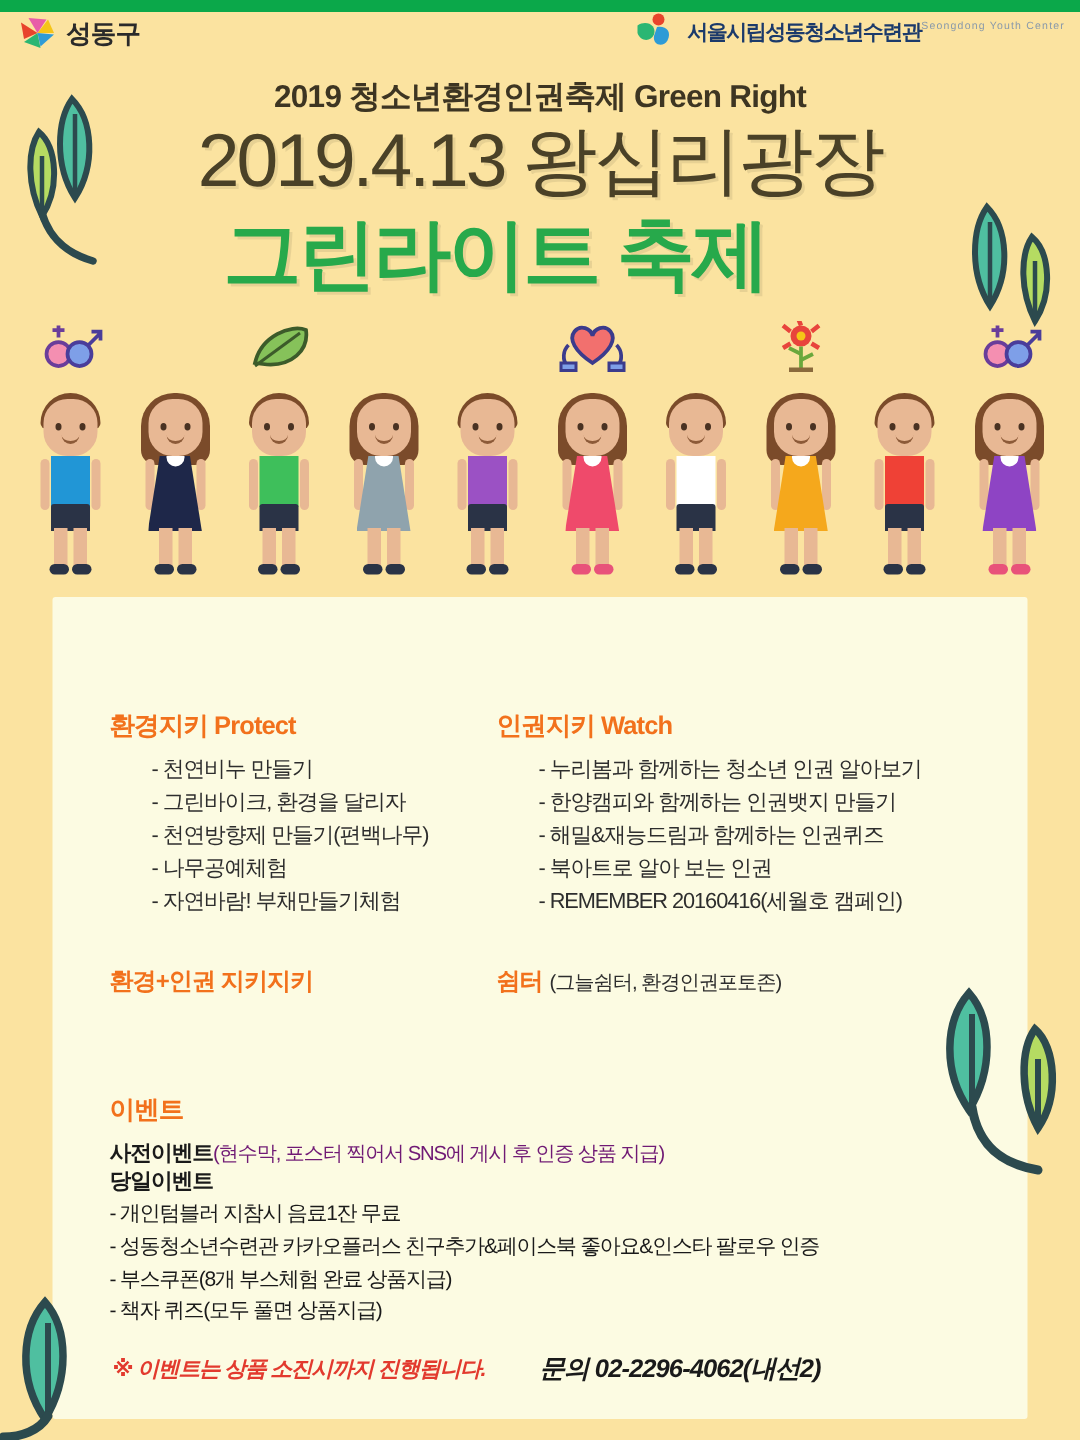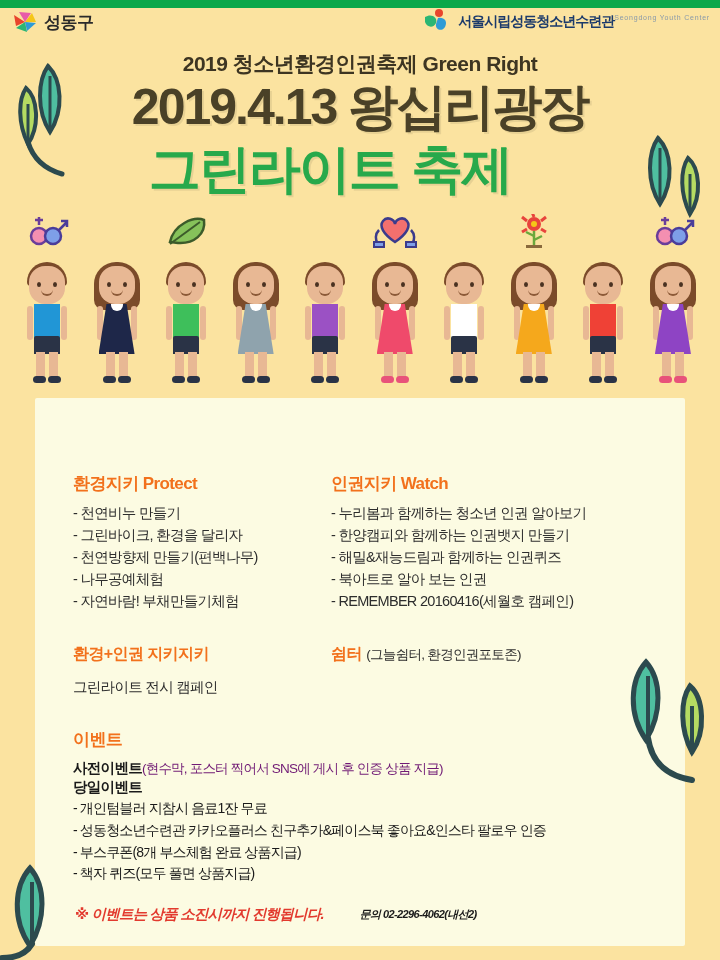--- a/index.html
+++ b/index.html
@@ -45,21 +45,21 @@
   
   .subtitle {
     position: absolute; left: 0; top: 50px; width: 720px;
     text-align: center;
     font-size: 21px; font-weight: bold; color: #3d3522;
     letter-spacing: -0.5px;
   }
   .title-main {
     position: absolute; left: 0; top: 74px; width: 720px;
     text-align: center;
-    font-size: 50px; font-weight: bold; color: #4a4127;
+    font-size: 50px; font-weight: normal; color: #4a4127;
     letter-spacing: -2px;
     text-shadow: 2px 2px 0 rgba(0,0,0,0.08);
   }
   .title-sub {
     position: absolute; left: 0; top: 135px; width: 660px;
     text-align: center;
     font-size: 52px; font-weight: bold; color: #27A94B;
     letter-spacing: -2px;
     text-shadow: 2px 2px 0 rgba(0,0,0,0.08);
   }
@@ -153,21 +153,21 @@
   }
 
   .col-left  { position: absolute; left: 38px;  top: 74px; width: 260px; }
   .col-right { position: absolute; left: 296px; top: 74px; width: 340px; }
 
   .sec-head {
     font-size: 17px; font-weight: bold; color: #F2711C;
     letter-spacing: -0.6px; margin-bottom: 7px;
   }
   .sec-head.small { font-size: 16px; }
-  ul.items { list-style: none; }
+  ul.items { list-style: none; margin-left: 28px; }
   ul.items li {
     font-size: 14.5px; color: #2d2d2d; letter-spacing: -0.7px;
     line-height: 1.52; white-space: nowrap;
   }
 
   .row2 { position: absolute; left: 38px; top: 246px; width: 600px; }
   .row2 .lbl-pair { display: flex; }
   .pair-l { width: 258px; }
   .pair-r { flex: 1; }
   .note-inline {
@@ -198,21 +198,21 @@
   .footer {
     position: absolute; left: 40px; bottom: 22px; width: 600px;
     display: flex; align-items: center; font-style: italic;
   }
   .footer-note {
     font-size: 14.5px; font-weight: bold; color: #E23A2E;
     letter-spacing: -0.8px;
   }
   .footer-contact {
     margin-left: 36px;
-    font-size: 11px; font-weight: bold; color: #1a1a1a; letter-spacing: -0.6px;
+    font-size: 17px; font-weight: bold; color: #1a1a1a; letter-spacing: -0.6px;
   }
 </style>
 </head>
 <body>
 
 <div id="poster">
 
   <div class="top-strip"></div>
 
   <div class="logo-left">
@@ -490,21 +490,20 @@
     <div class="row2">
       <div class="lbl-pair">
         <div class="pair-l">
           <div class="sec-head small">환경+인권 지키지키</div>
         </div>
         <div class="pair-r">
           <span class="sec-head small" style="display:inline;">쉼터</span>
           <span class="note-inline">(그늘쉼터, 환경인권포토존)</span>
         </div>
       </div>
-      <div class="plain-line">그린라이트 전시 캠페인</div>
     </div>
 
     <div class="events">
       <div class="ev-head">이벤트</div>
       <div>
         <span class="ev-strong">사전이벤트</span><span class="ev-paren">(현수막, 포스터 찍어서 SNS에 게시 후 인증 상품 지급)</span>
       </div>
       <div class="ev-strong">당일이벤트</div>
       <ul class="ev-list">
         <li>- 개인텀블러 지참시 음료1잔 무료</li>

